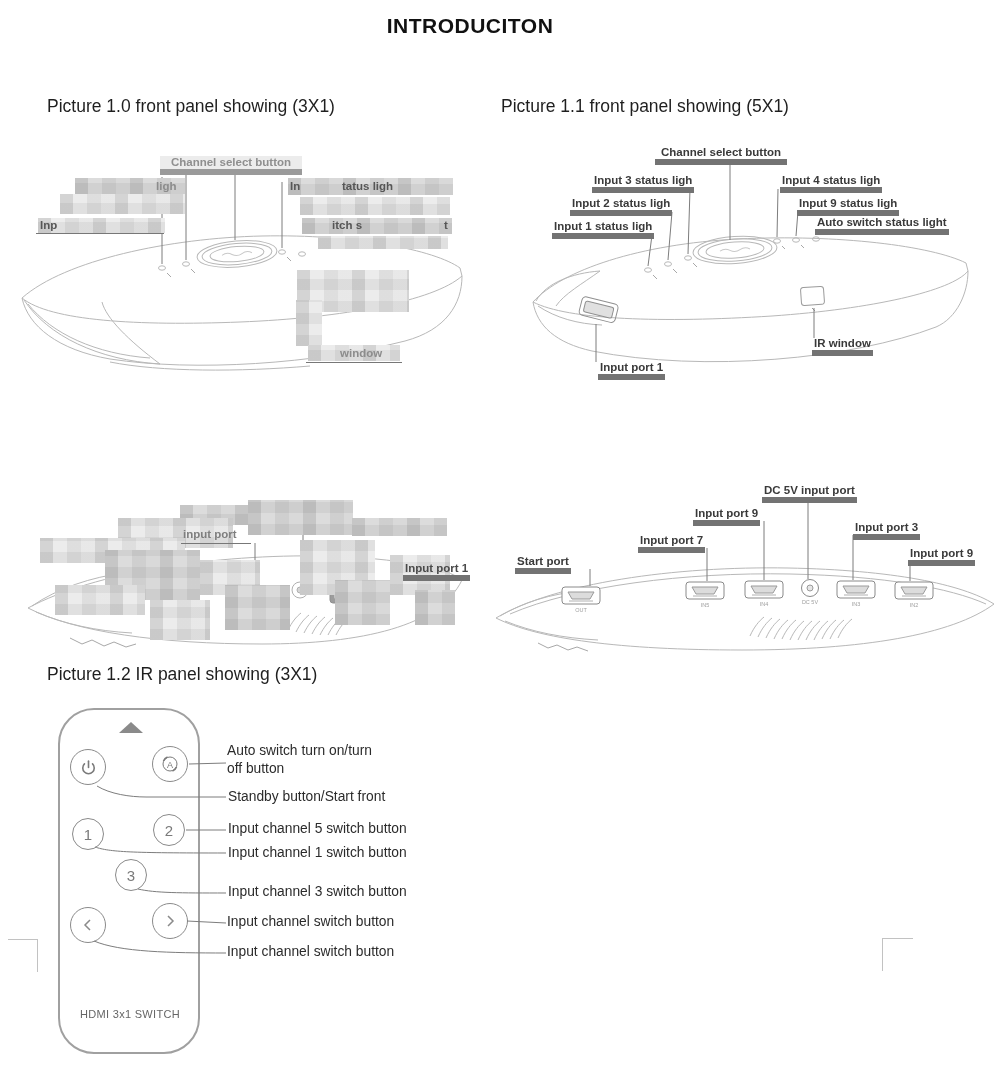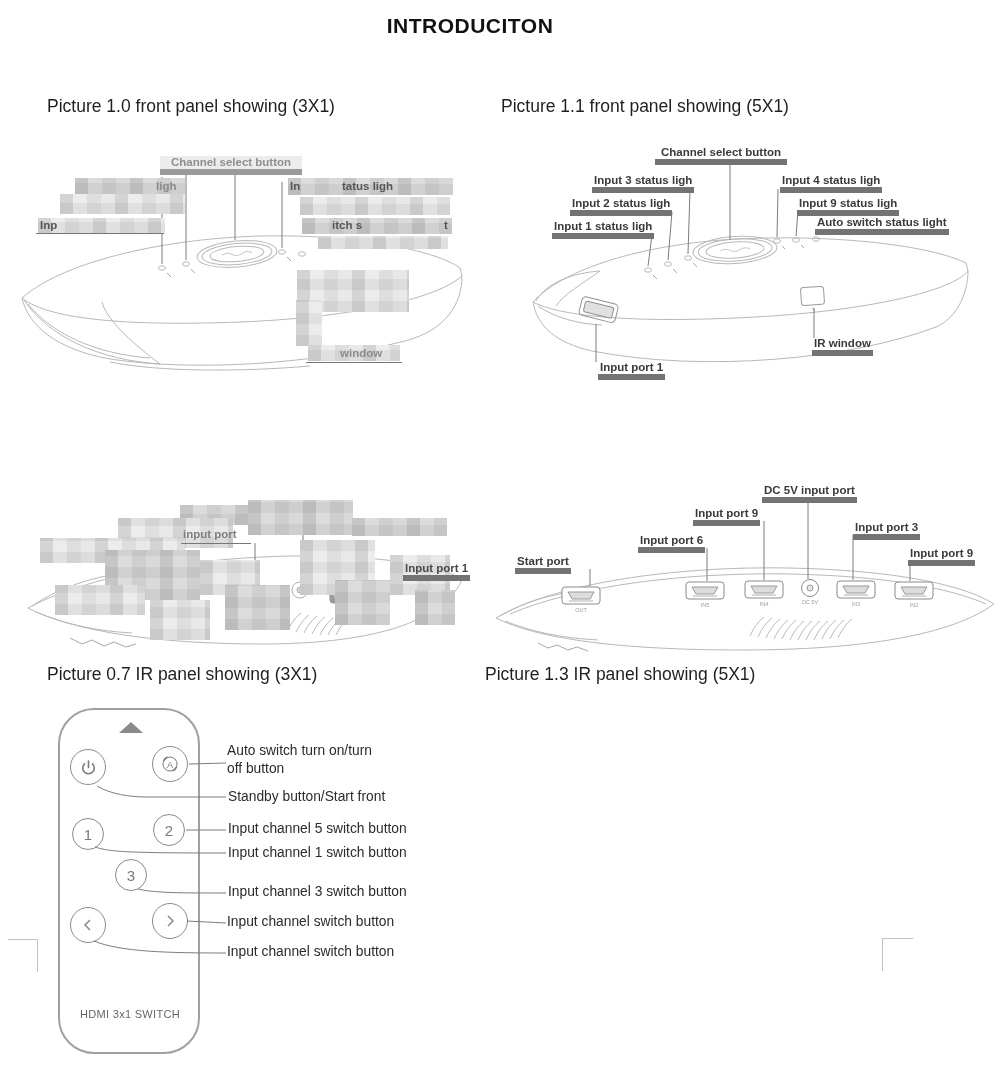--- a/index.html
+++ b/index.html
@@ -43,22 +43,21 @@
 </style>
 </head>
 <body>
 
 <div id="page">
 
   <div class="title">INTRODUCITON</div>
 
   <div class="caption" style="left:40px;top:96px">Picture 1.0 front panel showing (3X1)</div>
   <div class="caption" style="left:494px;top:96px">Picture 1.1 front panel showing (5X1)</div>
-  <div class="caption" style="left:40px;top:664px">Picture 0.7 IR panel showing (3X1)</div>
-  <div class="caption" style="left:478px;top:664px">Picture 1.3 IR panel showing (5X1)</div>
+  <div class="caption" style="left:40px;top:664px">Picture 1.2 IR panel showing (3X1)</div>
 
   <svg style="left:10px;top:140px" width="460" height="260" viewBox="0 0 460 260">
     <g class="art">
       <path d="M12,158 C55,120 160,98 252,96 C345,94 425,110 450,128 L452,136 C424,161 332,178 230,182 C128,186 40,181 12,158 Z"></path>
       <path d="M12,158 C18,186 48,210 100,219 C185,232 305,224 395,201 C436,190 452,164 452,136"></path>
       <path d="M14,160 C38,196 88,220 150,224 C118,200 96,178 92,162"></path>
       <path d="M18,164 C42,194 86,214 140,218"></path>
       <path d="M100,222 C150,232 230,232 300,226"></path>
       <g transform="rotate(-5 227 114)">
         <ellipse cx="227" cy="114" rx="40" ry="13"></ellipse>
@@ -235,21 +234,21 @@
       <line x1="373" y1="80" x2="373" y2="125"></line>
       <line x1="227" y1="93" x2="227" y2="126"></line>
       <line x1="430" y1="106" x2="430" y2="126"></line>
       <line x1="110" y1="114" x2="110" y2="131"></line>
     </g>
   </svg>
 
   <div class="dlabel" style="left:762px;top:484px">DC 5V input port</div>
   <div class="dlabel" style="left:693px;top:507px">Input port 9</div>
   <div class="dlabel" style="left:853px;top:521px">Input port 3</div>
-  <div class="dlabel" style="left:638px;top:534px">Input port 6</div>
+  <div class="dlabel" style="left:638px;top:534px">Input port 7</div>
   <div class="dlabel" style="left:908px;top:547px">Input port 9</div>
   <div class="dlabel" style="left:515px;top:555px">Start port</div>
 
   <div class="remote-body"></div>
   <div class="tri"></div>
 
   <div class="rbtn" style="left:70px;top:749px;width:36px;height:36px">
     <svg width="17" height="17" viewBox="0 0 16 16" style="position:static">
       <g stroke="#7a7a7a" stroke-width="1.5" fill="none" stroke-linecap="round">
         <line x1="8" y1="2" x2="8" y2="8"></line>

